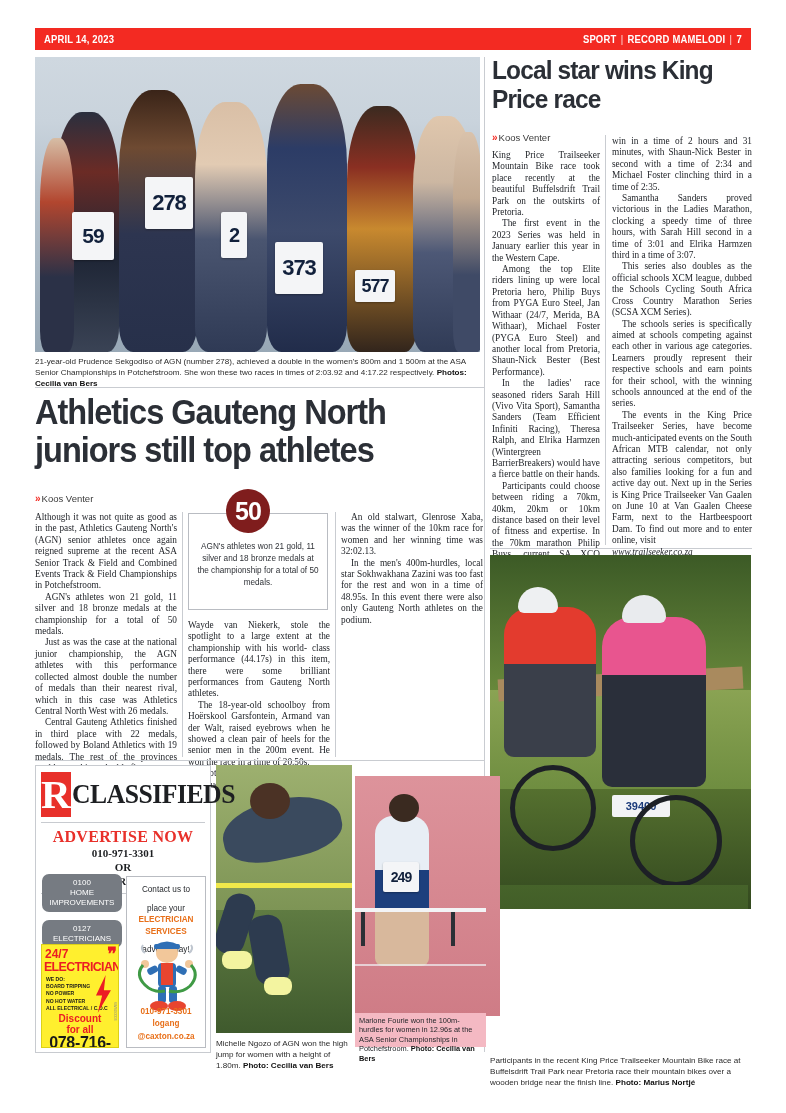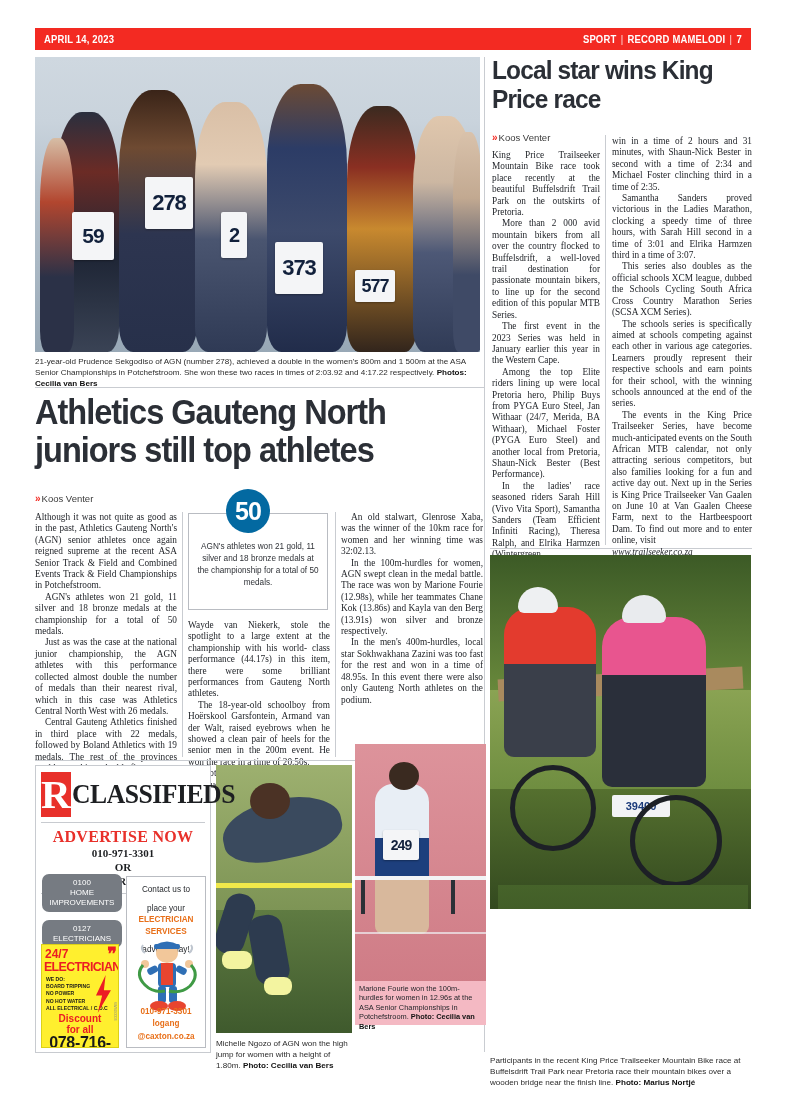--- a/index.html
+++ b/index.html
@@ -94,21 +94,21 @@
     position: absolute; left: 188px; top: 513px; width: 140px; height: 97px;
     border: 1px solid #b9bcc2; background: #fff;
   }
   .factbox .txt {
     position: absolute; left: 7px; right: 7px; top: 27px;
     text-align: center; font-family: "Liberation Sans", sans-serif;
     font-size: 8.2px; line-height: 12px; color: #2e3136;
   }
   .circle50 {
     position: absolute; left: 226px; top: 489px; width: 44px; height: 44px;
-    border-radius: 50%; background: #0369a1; color: #fff;
+    border-radius: 50%; background: #7f1d1d; color: #fff;
     display: flex; align-items: center; justify-content: center;
     font-family: "Liberation Sans", sans-serif; font-weight: bold;
     font-size: 25px; letter-spacing: -1px;
   }
 
   
   .rule-v { position: absolute; background: #c9ccd1; width: 1px; }
   .rule-h { position: absolute; background: #c9ccd1; height: 1px; }
 
   .headline-right {
@@ -126,26 +126,26 @@
     text-align: center;
   }
   
   .photo-hj {
     position: absolute; left: 216px; top: 765px; width: 136px; height: 268px;
     overflow: hidden;
     background: linear-gradient(#8fa26b 0%, #a6b77f 30%, #6d8850 70%, #4f6a3a 100%);
   }
   
   .photo-hurdles {
-    position: absolute; left: 355px; top: 744px; width: 131px; height: 240px;
+    position: absolute; left: 355px; top: 776px; width: 145px; height: 240px;
     overflow: hidden;
     background: linear-gradient(#d88b93 0%, #e09aa1 35%, #cf7f88 70%, #bf6d78 100%);
   }
   .pink-caption {
-    position: absolute; left: 355px; top: 981px; width: 131px; height: 44px;
+    position: absolute; left: 355px; top: 1013px; width: 131px; height: 34px;
     background: #f4b9c3; color: #24262a;
     font-family: "Liberation Sans", sans-serif;
     font-size: 7.4px; line-height: 9.4px; padding: 3px 4px;
   }
   .pink-caption b { color: #111; }
 
   
   .classifieds {
     position: absolute; left: 35px; top: 765px; width: 176px; height: 288px;
     border: 1px solid #c8cbd0; background: #fff;
@@ -316,42 +316,40 @@
   <div class="circle50">50</div>
 
   <div class="body-text col" style="left:188px;top:620px;width:142px;">
     <p class="first">Wayde van Niekerk, stole the spotlight to a large extent at the championship with his world- class performance (44.17s) in this item, there were some brilliant performances from Gauteng North athletes.</p>
     <p>The 18-year-old schoolboy from Hoërskool Garsfontein, Armand van der Walt, raised eyebrows when he showed a clean pair of heels for the senior men in the 200m event. He won the race in a time of 20.50s.</p>
     <p>Another local youngster, 21-year-old Prudence Sekgodiso of AGN,</p>
   </div>
 
   <div class="body-text col" style="left:341px;top:512px;width:142px;">
     <p>An old stalwart, Glenrose Xaba, was the winner of the 10km race for women and her winning time was 32:02.13.</p>
-    <p>In the 100m-hurdles for women, AGN swept clean in the medal battle. The race was won by Marione Fourie (12.98s), while her teammates Chane Kok (13.86s) and Kayla van den Berg (13.91s) won silver and bronze respectively.</p>
     <p>In the men's 400m-hurdles, local star Sokhwakhana Zazini was too fast for the rest and won in a time of 48.95s. In this event there were also only Gauteng North athletes on the podium.</p>
   </div>
 
   <div class="rule-v" style="left:484px;top:57px;height:995px;"></div>
   <div class="rule-v" style="left:182px;top:512px;height:245px;"></div>
   <div class="rule-v" style="left:335px;top:512px;height:245px;"></div>
   <div class="rule-v" style="left:605px;top:135px;height:410px;"></div>
   <div class="rule-h" style="left:35px;top:760px;width:449px;"></div>
   <div class="rule-h" style="left:35px;top:387px;width:449px;"></div>
   <div class="rule-h" style="left:490px;top:548px;width:262px;"></div>
 
   <div class="headline-right">Local star wins King Price race</div>
 
   <div class="byline" style="position:absolute;left:492px;top:132px;">
     <span class="arrows">»</span>
     <span>Koos Venter</span>
   </div>
 
   <div class="body-text col" style="left:492px;top:150px;width:108px;">
     <p class="first">King Price Trailseeker Mountain Bike race took place recently at the beautiful Buffelsdrift Trail Park on the outskirts of Pretoria.</p>
-    <p>More than 2 000 avid mountain bikers from all over the country flocked to Buffelsdrift, a well-loved trail destination for passionate mountain bikers, to line up for the second edition of this popular MTB Series.</p>
     <p>The first event in the 2023 Series was held in January earlier this year in the Western Cape.</p>
     <p>Among the top Elite riders lining up were local Pretoria hero, Philip Buys from PYGA Euro Steel, Jan Withaar (24/7, Merida, BA Withaar), Michael Foster (PYGA Euro Steel) and another local from Pretoria, Shaun-Nick Bester (Best Performance).</p>
     <p>In the ladies' race seasoned riders Sarah Hill (Vivo Vita Sport), Samantha Sanders (Team Efficient Infiniti Racing), Theresa Ralph, and Elrika Harmzen (Wintergreen BarrierBreakers) would have a fierce battle on their hands.</p>
     <p>Participants could choose between riding a 70km, 40km, 20km or 10km distance based on their level of fitness and expertise. In the 70km marathon Philip Buys, current SA XCO Champion, raced home to comfortably claim the overall</p>
   </div>
 
   <div class="body-text col" style="left:612px;top:136px;width:140px;">
     <p class="first">win in a time of 2 hours and 31 minutes, with Shaun-Nick Bester in second with a time of 2:34 and Michael Foster clinching third in a time of 2:35.</p>
     <p>Samantha Sanders proved victorious in the Ladies Marathon, clocking a speedy time of three hours, with Sarah Hill second in a time of 3:01 and Elrika Harmzen third in a time of 3:07.</p>
     <p>This series also doubles as the official schools XCM league, dubbed the Schools Cycling South Africa Cross Country Marathon Series (SCSA XCM Series).</p>

